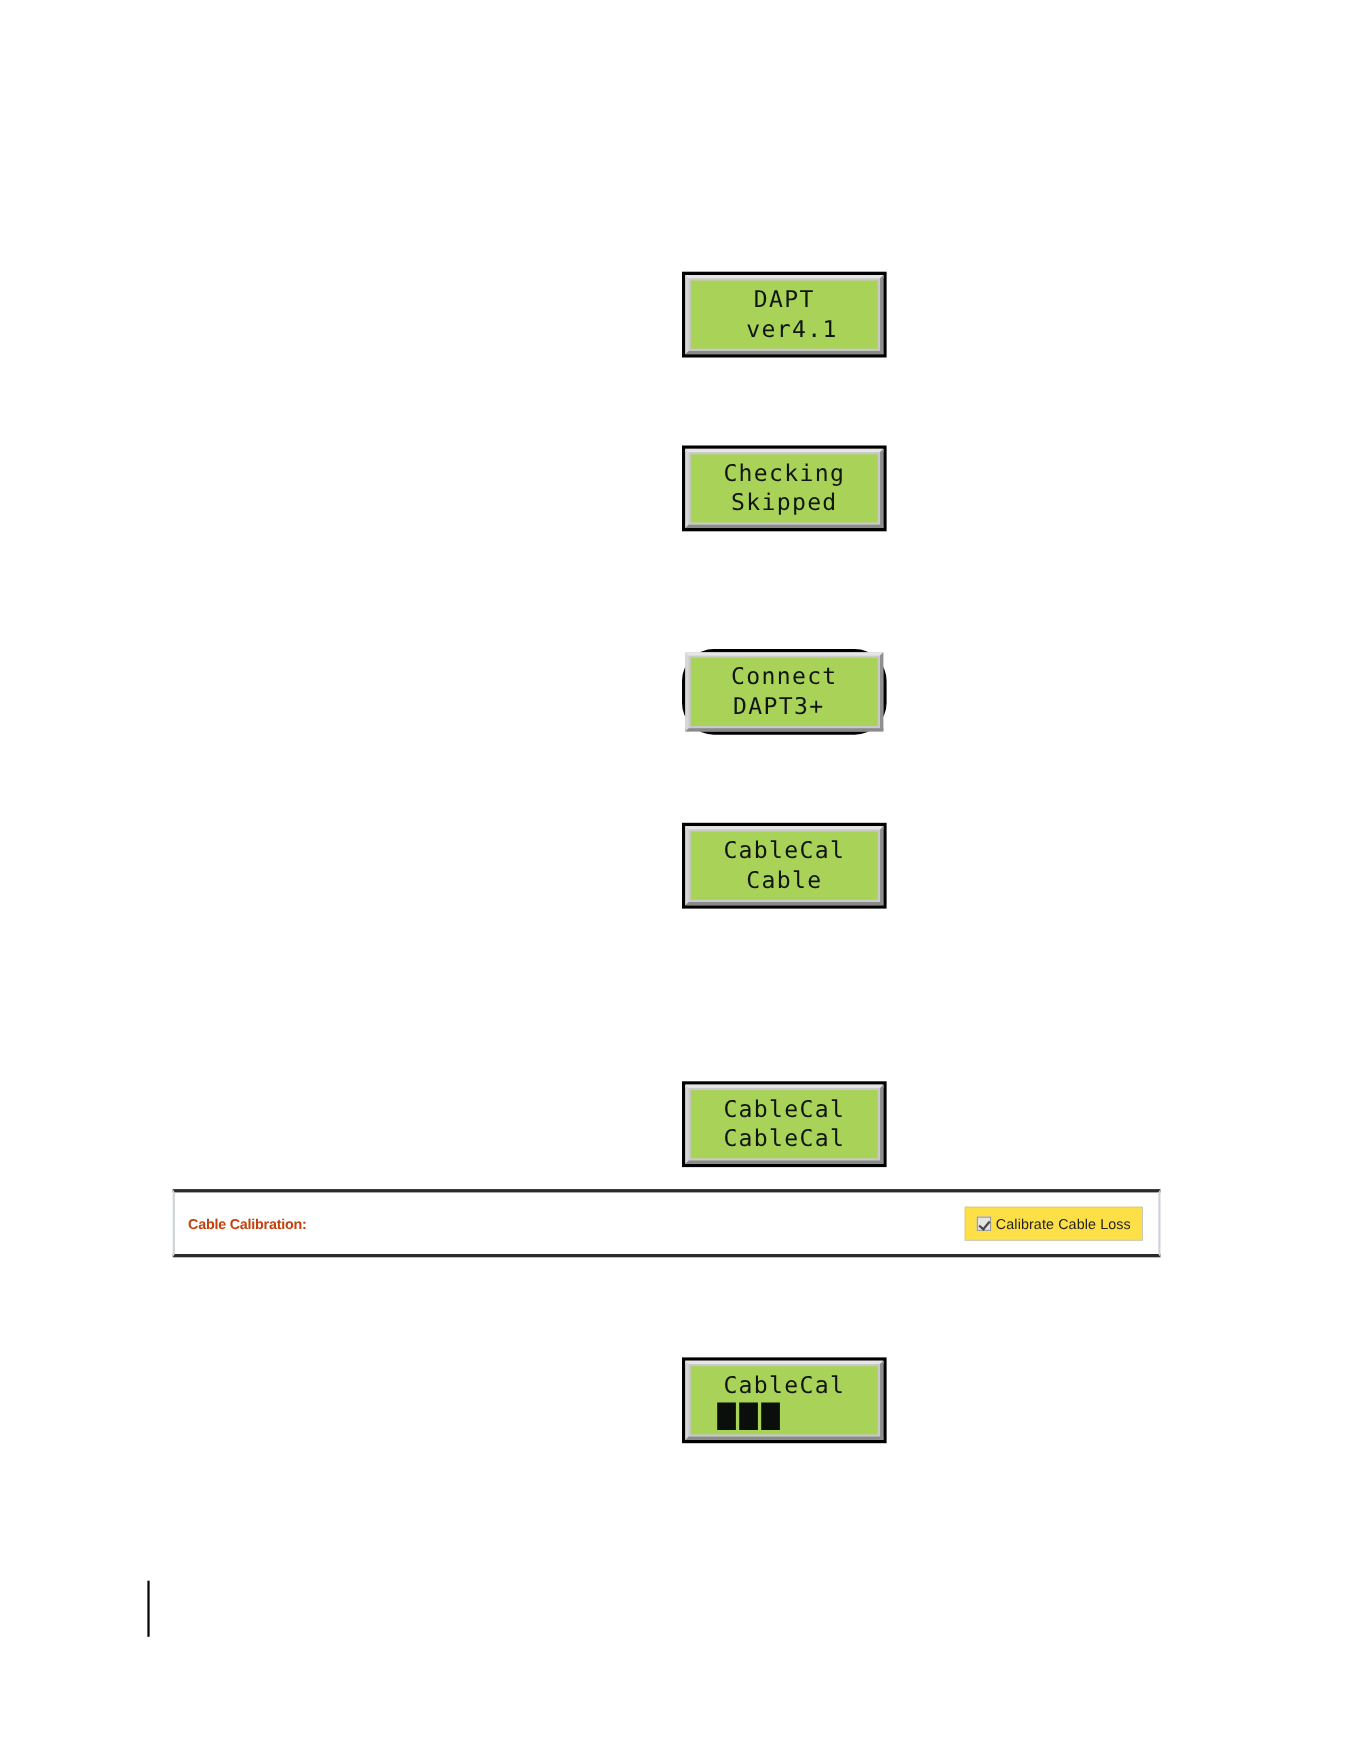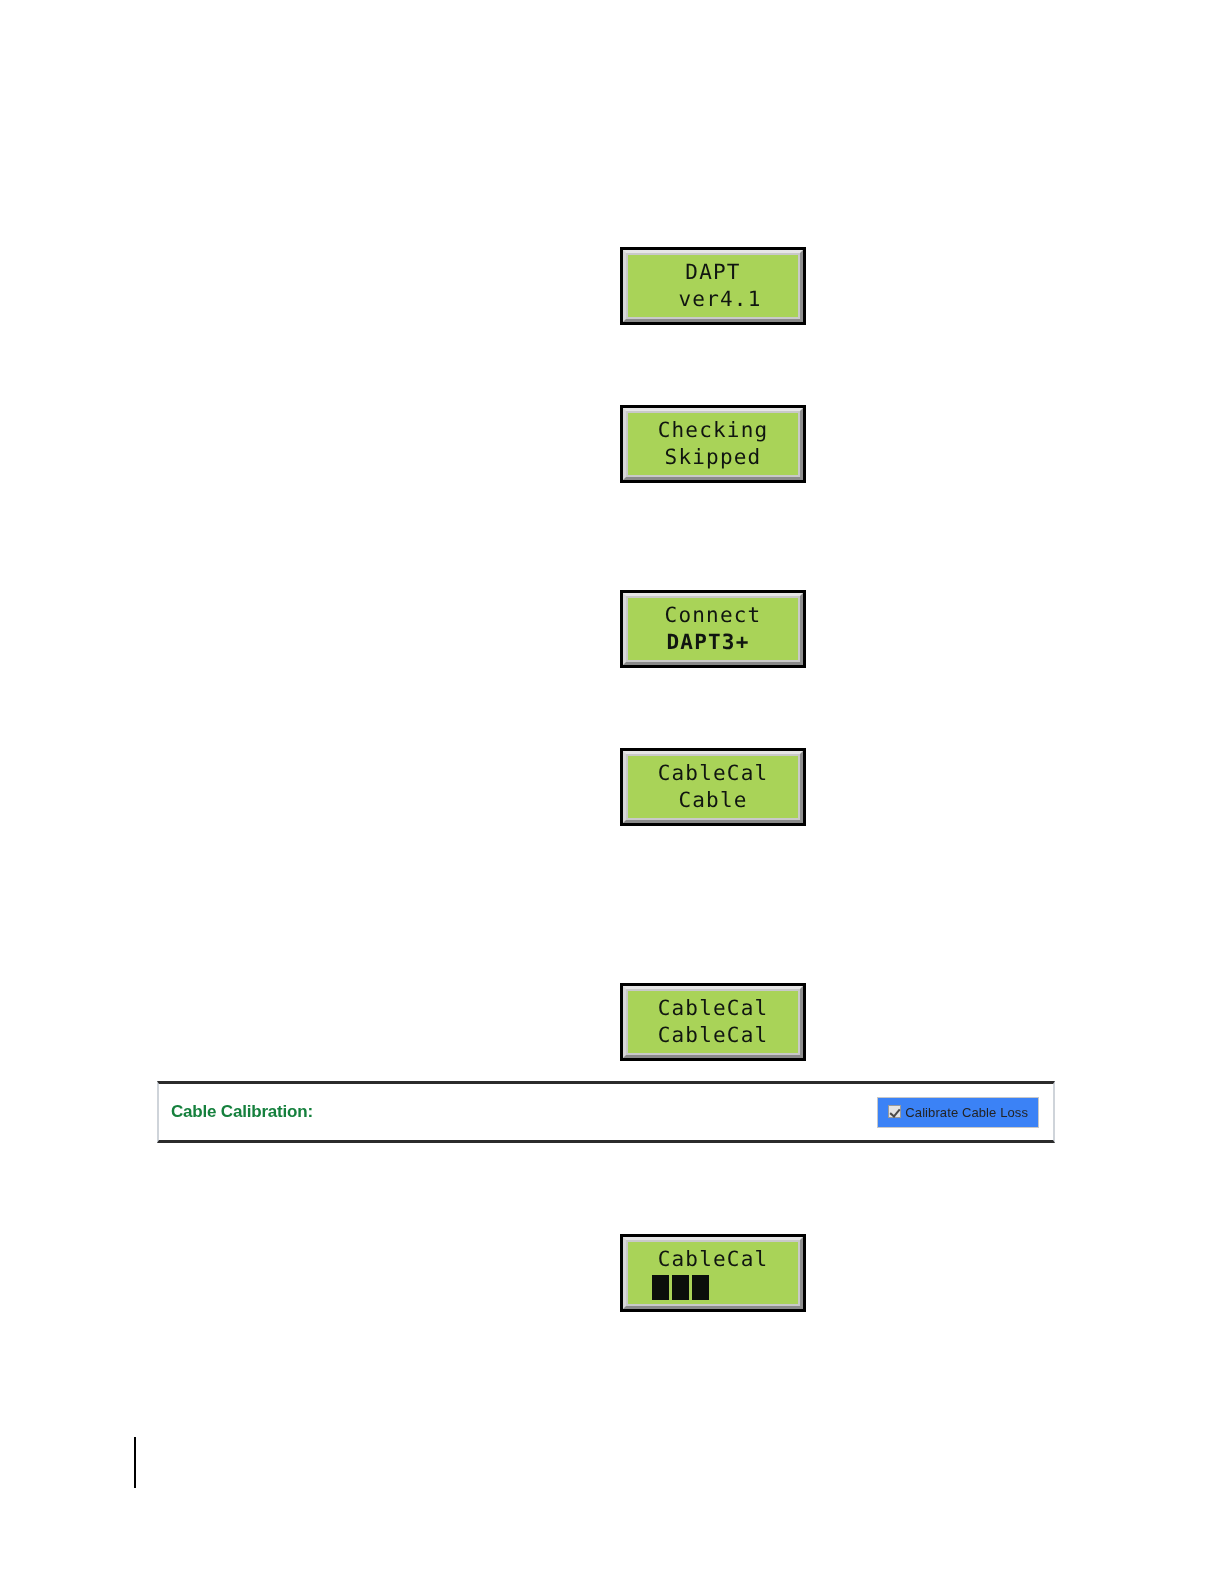--- a/index.html
+++ b/index.html
@@ -52,21 +52,21 @@
     font-family: "DejaVu Sans Mono", "Liberation Mono", monospace;
     font-size: 21px;
     line-height: 27px;
     letter-spacing: 1.2px;
     color: #101510;
     white-space: pre;
     font-weight: 400;
     text-rendering: geometricPrecision;
   }
   .lcd-line.shift-right { padding-left: 14px; }
-  .lcd-line.shift-left  { padding-right: 10px; font-weight: bold; }
+  .lcd-line.shift-left  { padding-right: 10px; }
 
   
   .lcd-blocks {
     display: flex;
     gap: 3px;
     align-self: flex-start;
     margin-left: 24px;
     margin-top: 2px;
   }
   .lcd-block {
@@ -87,32 +87,32 @@
     border-top: 3px solid #2b2b2b;
     border-bottom: 3px solid #2b2b2b;
     border-left: 2px solid #cfd4da;
     border-right: 2px solid #cfd4da;
     display: flex;
     align-items: center;
     padding: 0 14px 0 12px;
   }
   .card-label {
     font-family: "Liberation Sans", sans-serif;
-    font-size: 17px;
+    font-size: 13px;
     font-weight: bold;
-    color: #15803d;
+    color: #c2410c;
     letter-spacing: -0.2px;
   }
   .card-spacer { flex: 1 1 auto; }
   .checkbox-group {
     border: 1px solid #c8c8c8;
-    background: #3b82f6;
+    background: #fde047;
     padding: 7px 10px;
     display: flex;
-    align-items: flex-start;
+    align-items: center;
     gap: 4px;
   }
   .checkbox-box {
     width: 13px;
     height: 13px;
     box-sizing: border-box;
     border: 1px solid #9a9a9a;
     background: #e4e4e4;
     position: relative;
     flex: 0 0 auto;
@@ -160,21 +160,21 @@
 
 <div class="lcd" style="left:620px; top:405px;text-align:right;">
   <div class="lcd-bezel">
     <div class="lcd-screen">
       <div class="lcd-line">Checking</div>
       <div class="lcd-line">Skipped</div>
     </div>
   </div>
 </div>
 
-<div class="lcd" style="left:620px; top:590px;">
+<div class="lcd" style="left:620px; top:590px;border-radius:29px;">
   <div class="lcd-bezel">
     <div class="lcd-screen">
       <div class="lcd-line">Connect</div>
       <div class="lcd-line shift-left">DAPT3+</div>
     </div>
   </div>
 </div>
 
 <div class="lcd" style="left:620px; top:748px;">
   <div class="lcd-bezel">

